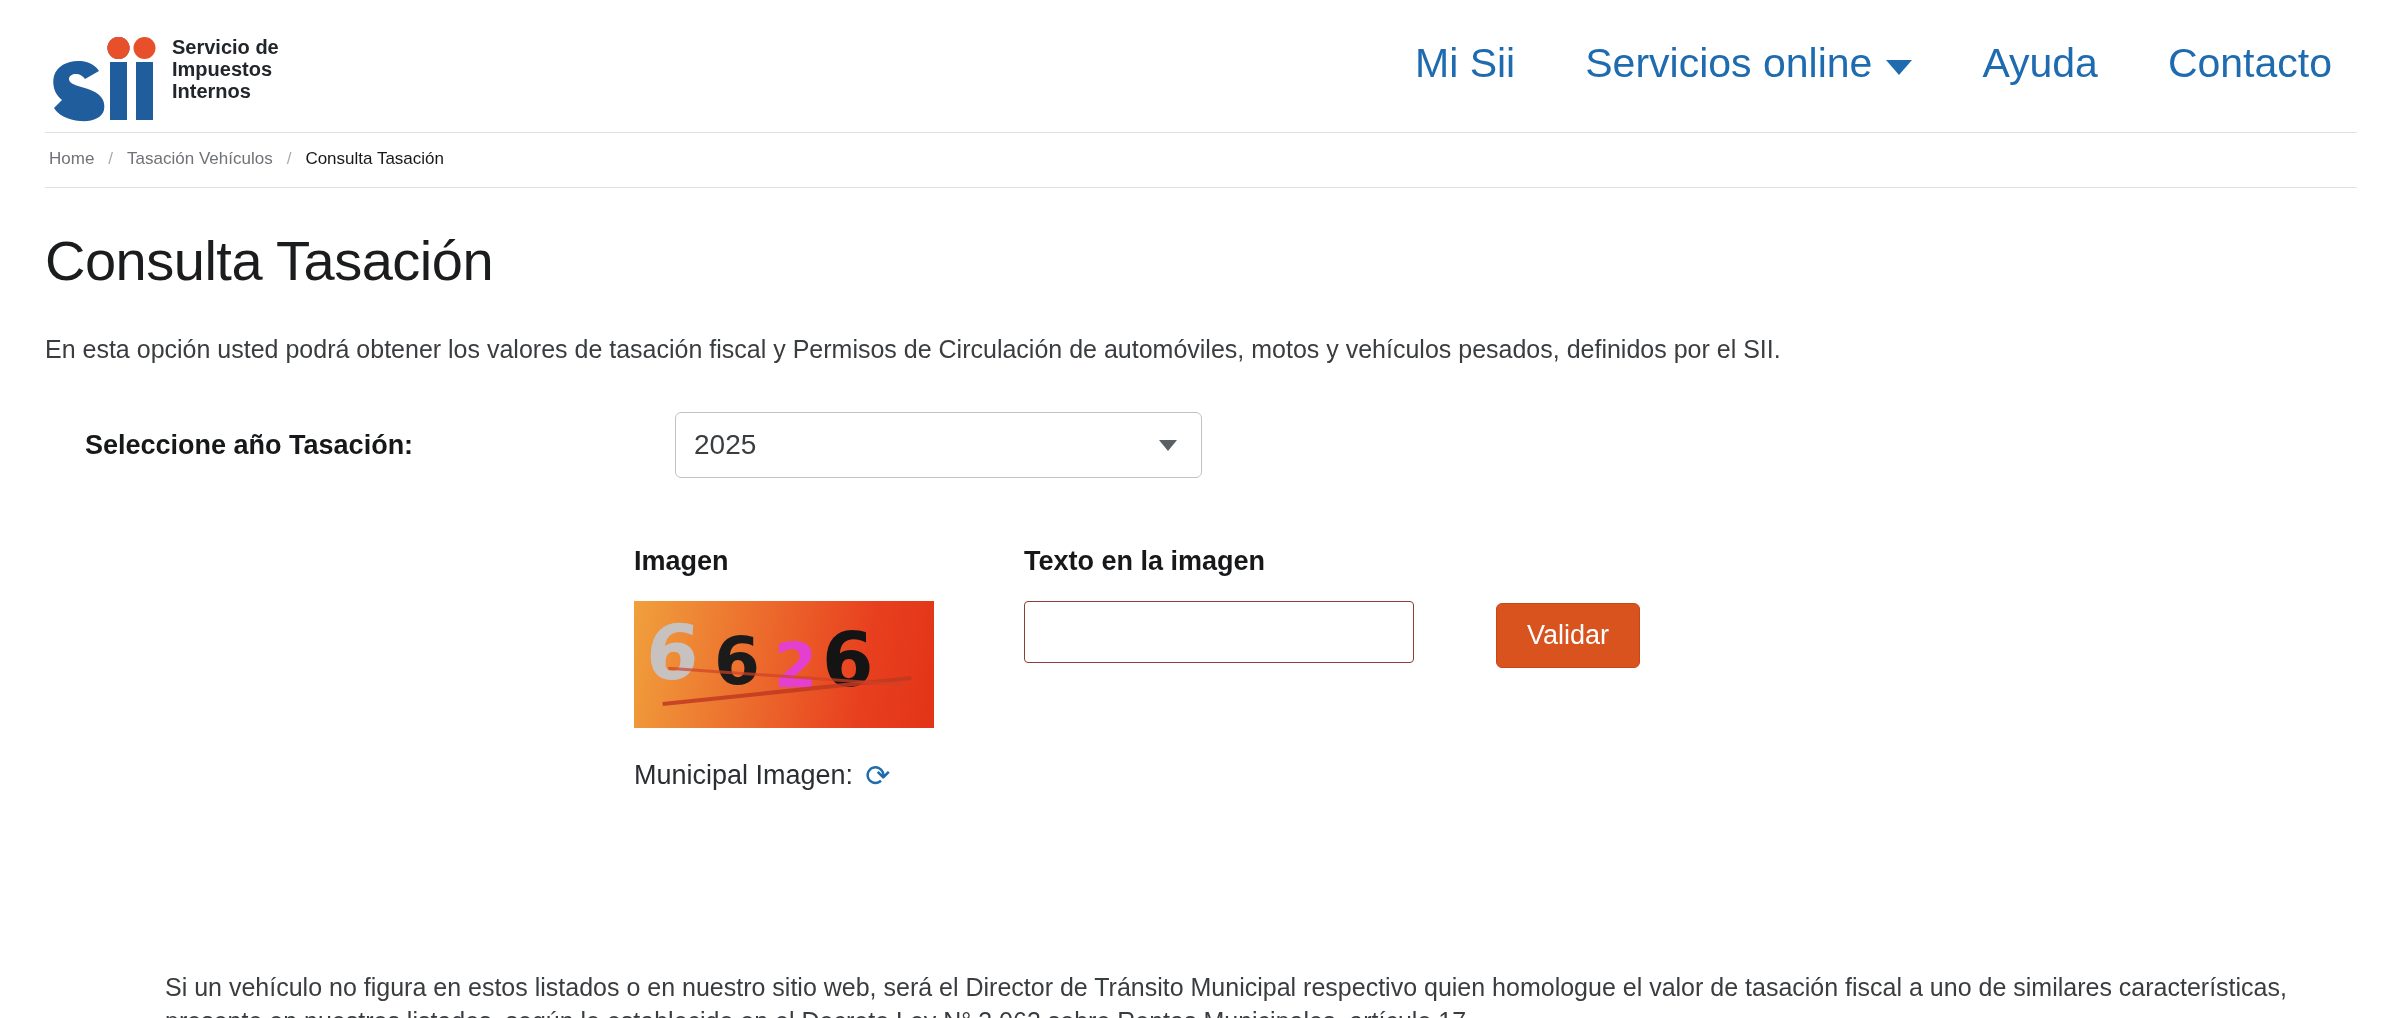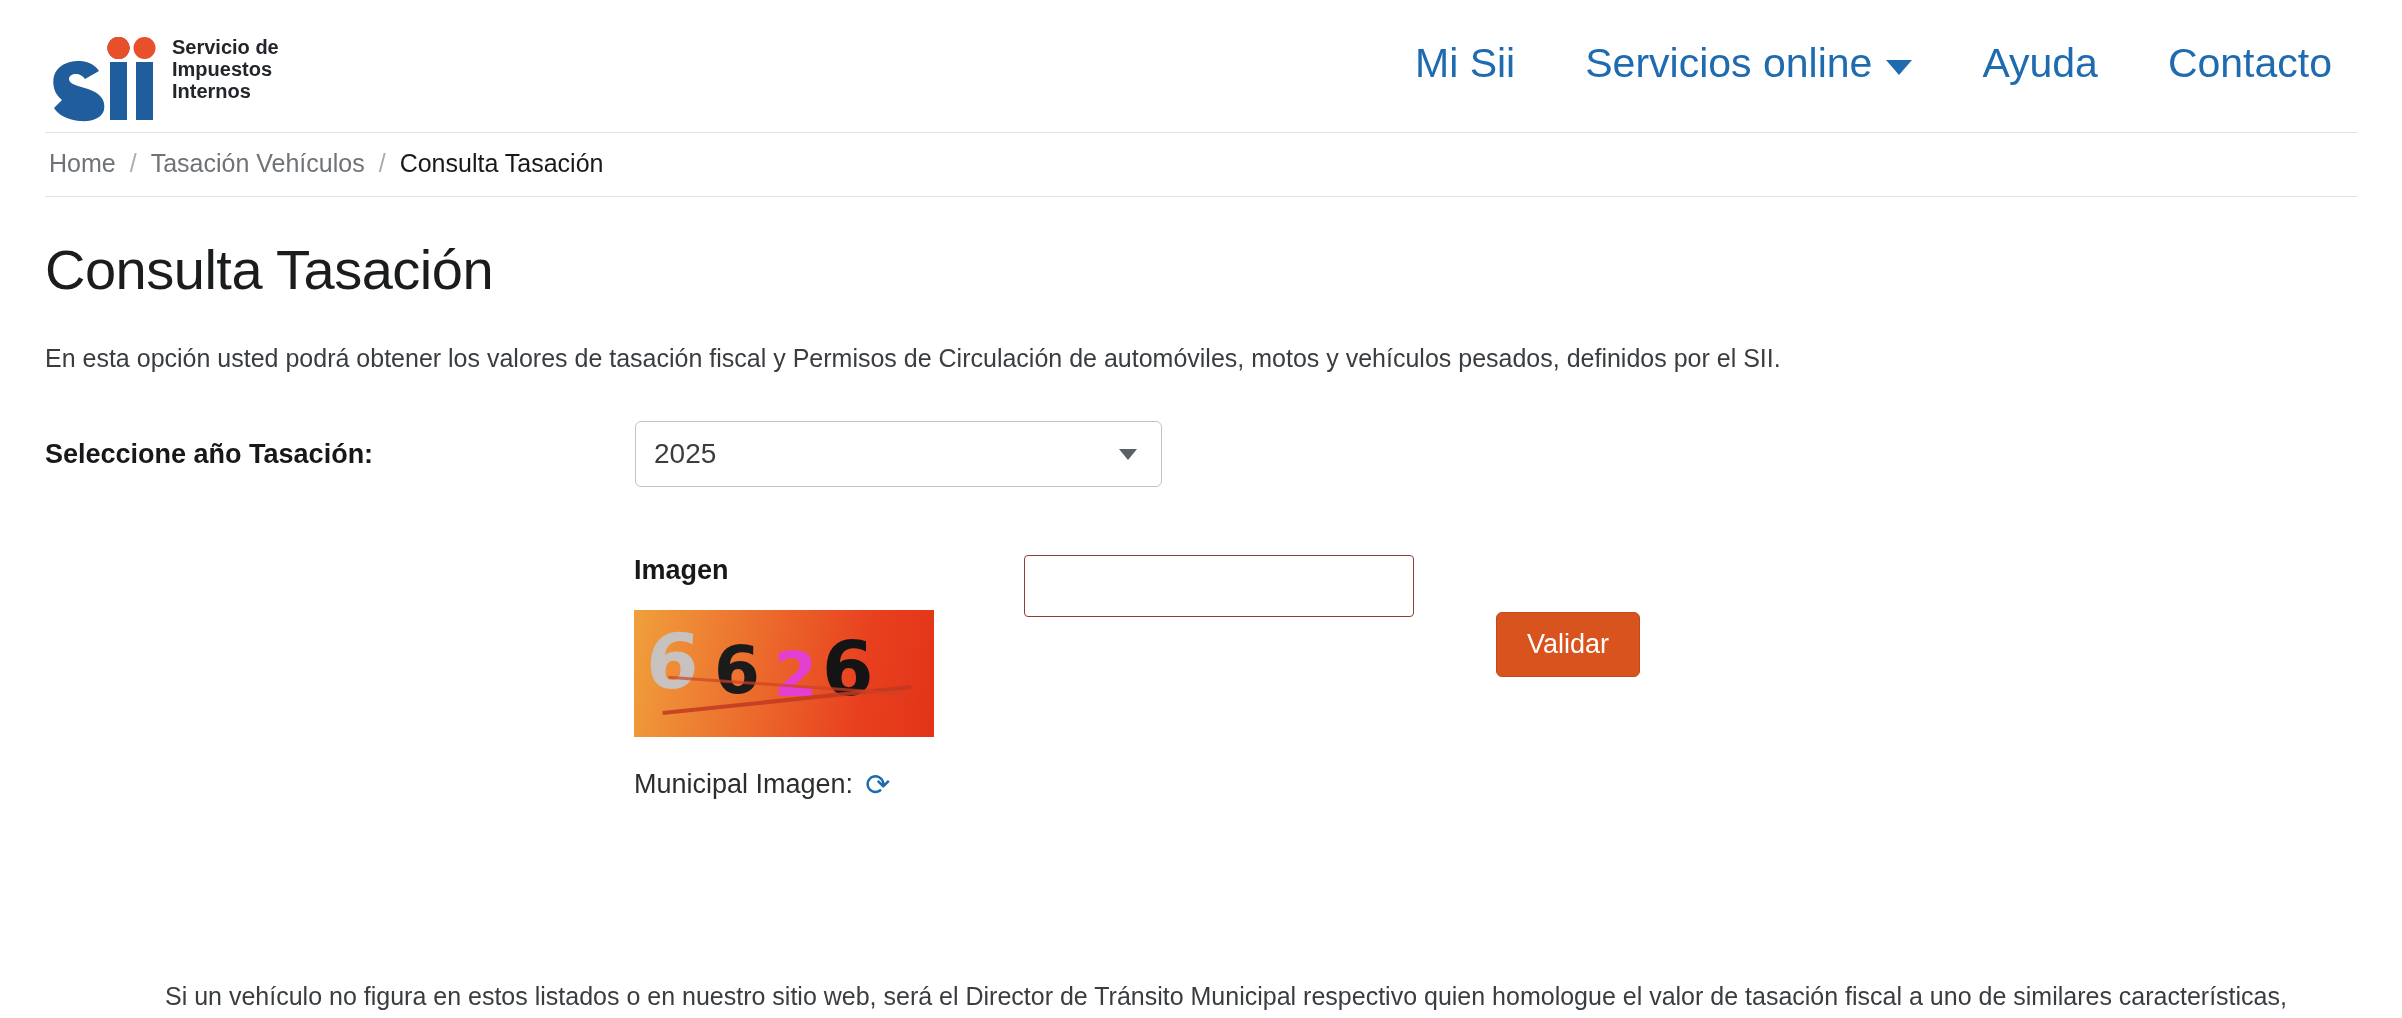--- a/index.html
+++ b/index.html
@@ -58,21 +58,21 @@
     border-top: 15px solid #1f6bb0;
     margin-top: 8px;
   }
 
   
   .breadcrumb {
     border-top: 1px solid #e2e2e2;
     border-bottom: 1px solid #e2e2e2;
     margin: 0 45px;
     padding: 16px 4px 18px 4px;
-    font-size: 25px;
+    font-size: 17px;
     color: #6f7377;
     display: flex;
     align-items: center;
     gap: 14px;
   }
   .breadcrumb a {
     color: #6f7377;
     text-decoration: none;
     cursor: pointer;
   }
@@ -91,20 +91,21 @@
   .intro {
     font-size: 25px;
     color: #3a3d40;
     margin: 42px 0 0 0;
   }
 
   .year-row {
     display: flex;
     align-items: center;
     margin-top: 48px;
+    margin-left: 40px;
   }
   .year-label {
     font-size: 27px;
     font-weight: bold;
     color: #16181a;
     width: 590px;
   }
   .year-select {
     width: 527px;
     height: 66px;
@@ -303,20 +304,21 @@
         <span class="streak2"></span>
       </div>
 
       <div class="refresh-row">
         <span>Municipal Imagen:</span>
         <span class="refresh-icon">⟳</span>
       </div>
     </div>
 
     <div class="text-col">
+      <div class="col-label">Texto en la imagen</div>
       <input class="captcha-input" type="text" placeholder="" style="">
     </div>
 
     <button class="validate-btn">Validar</button>
   </div>
 
   <p class="note">Si un vehículo no figura en estos listados o en nuestro sitio web, será el Director de Tránsito Municipal respectivo quien homologue el valor de tasación fiscal a uno de similares características, presente en nuestros listados, según lo establecido en el Decreto Ley N° 3.063 sobre Rentas Municipales, artículo 17.</p>
 </div>
 
 </body></html>

